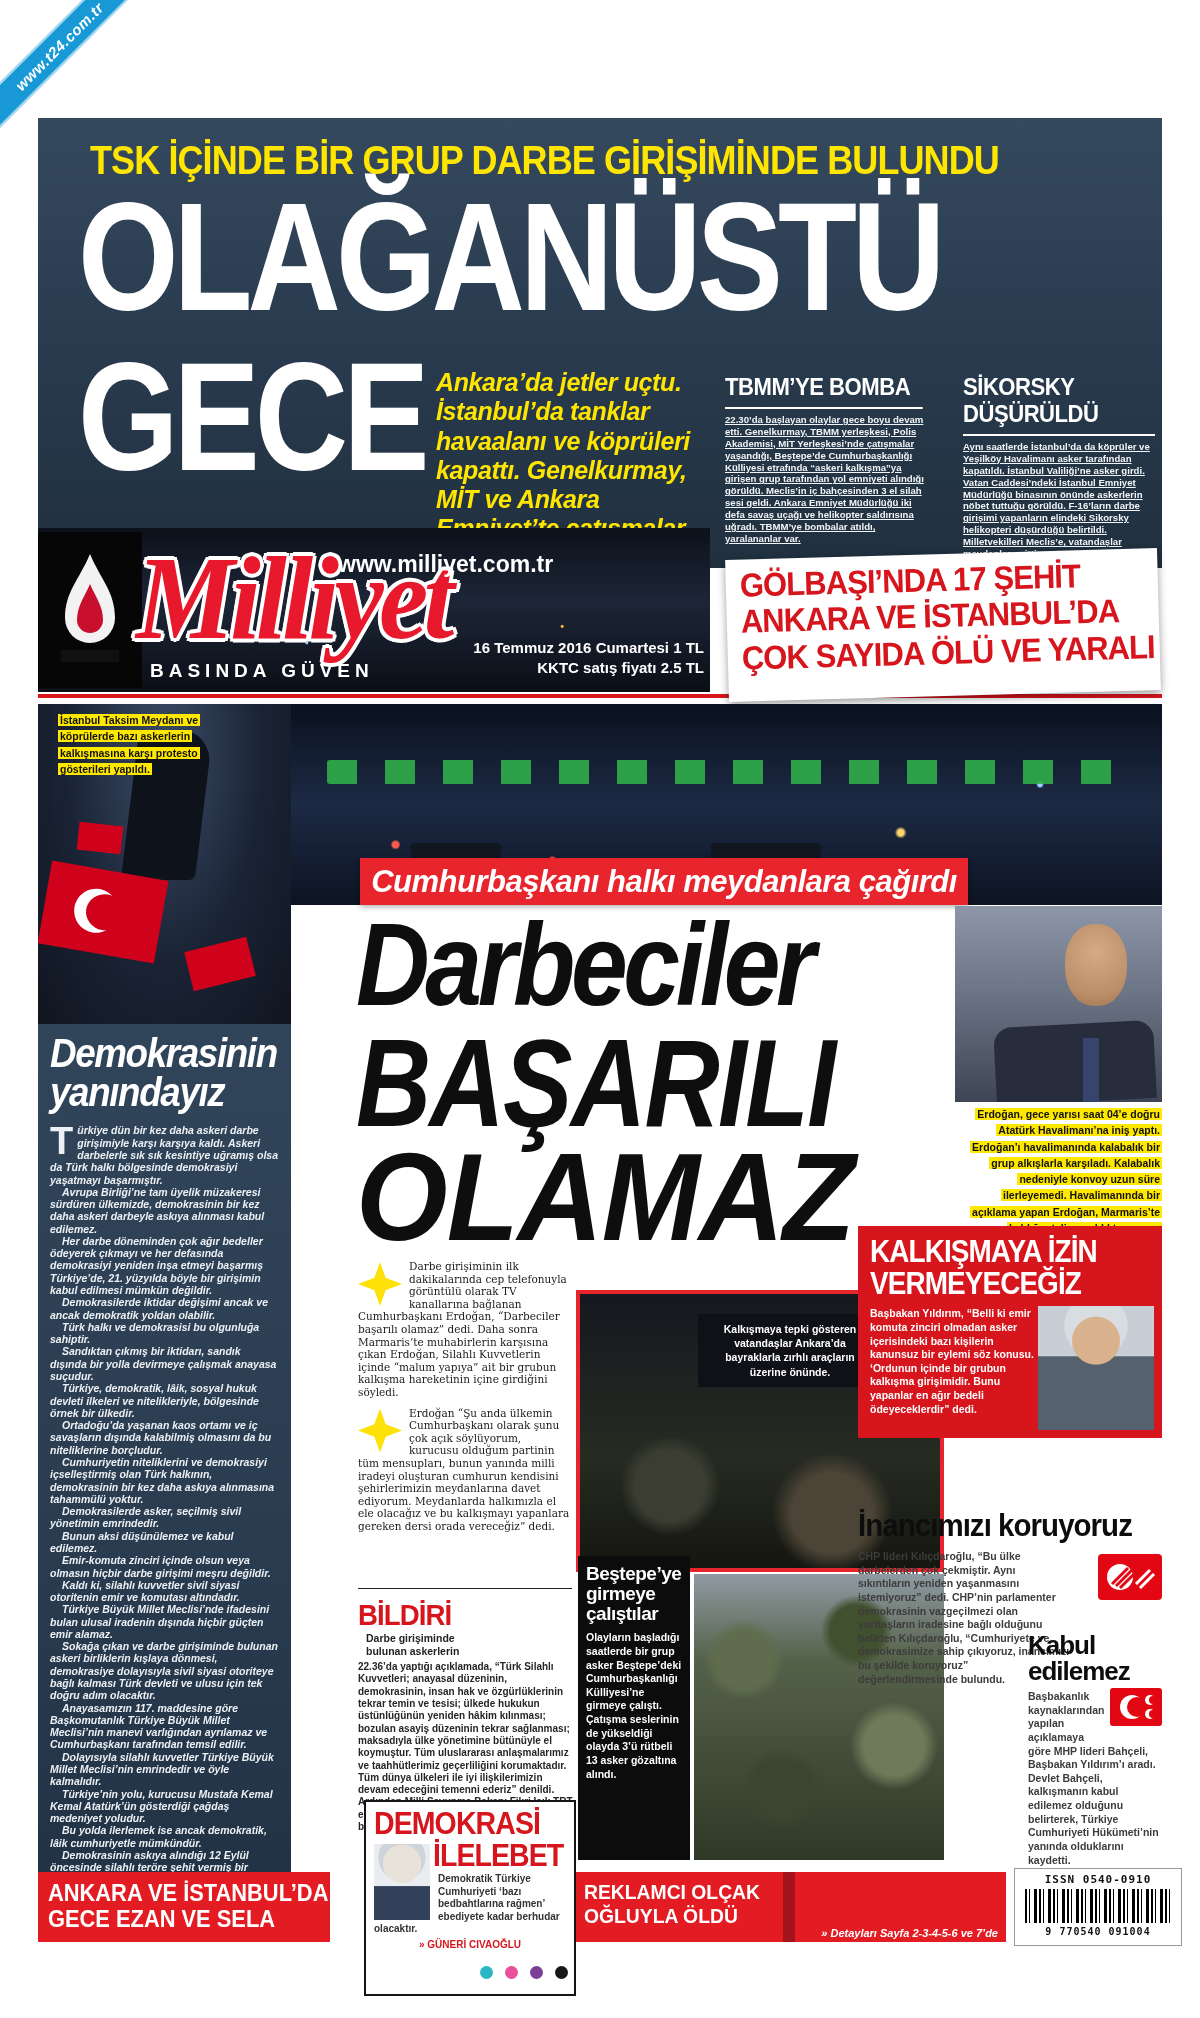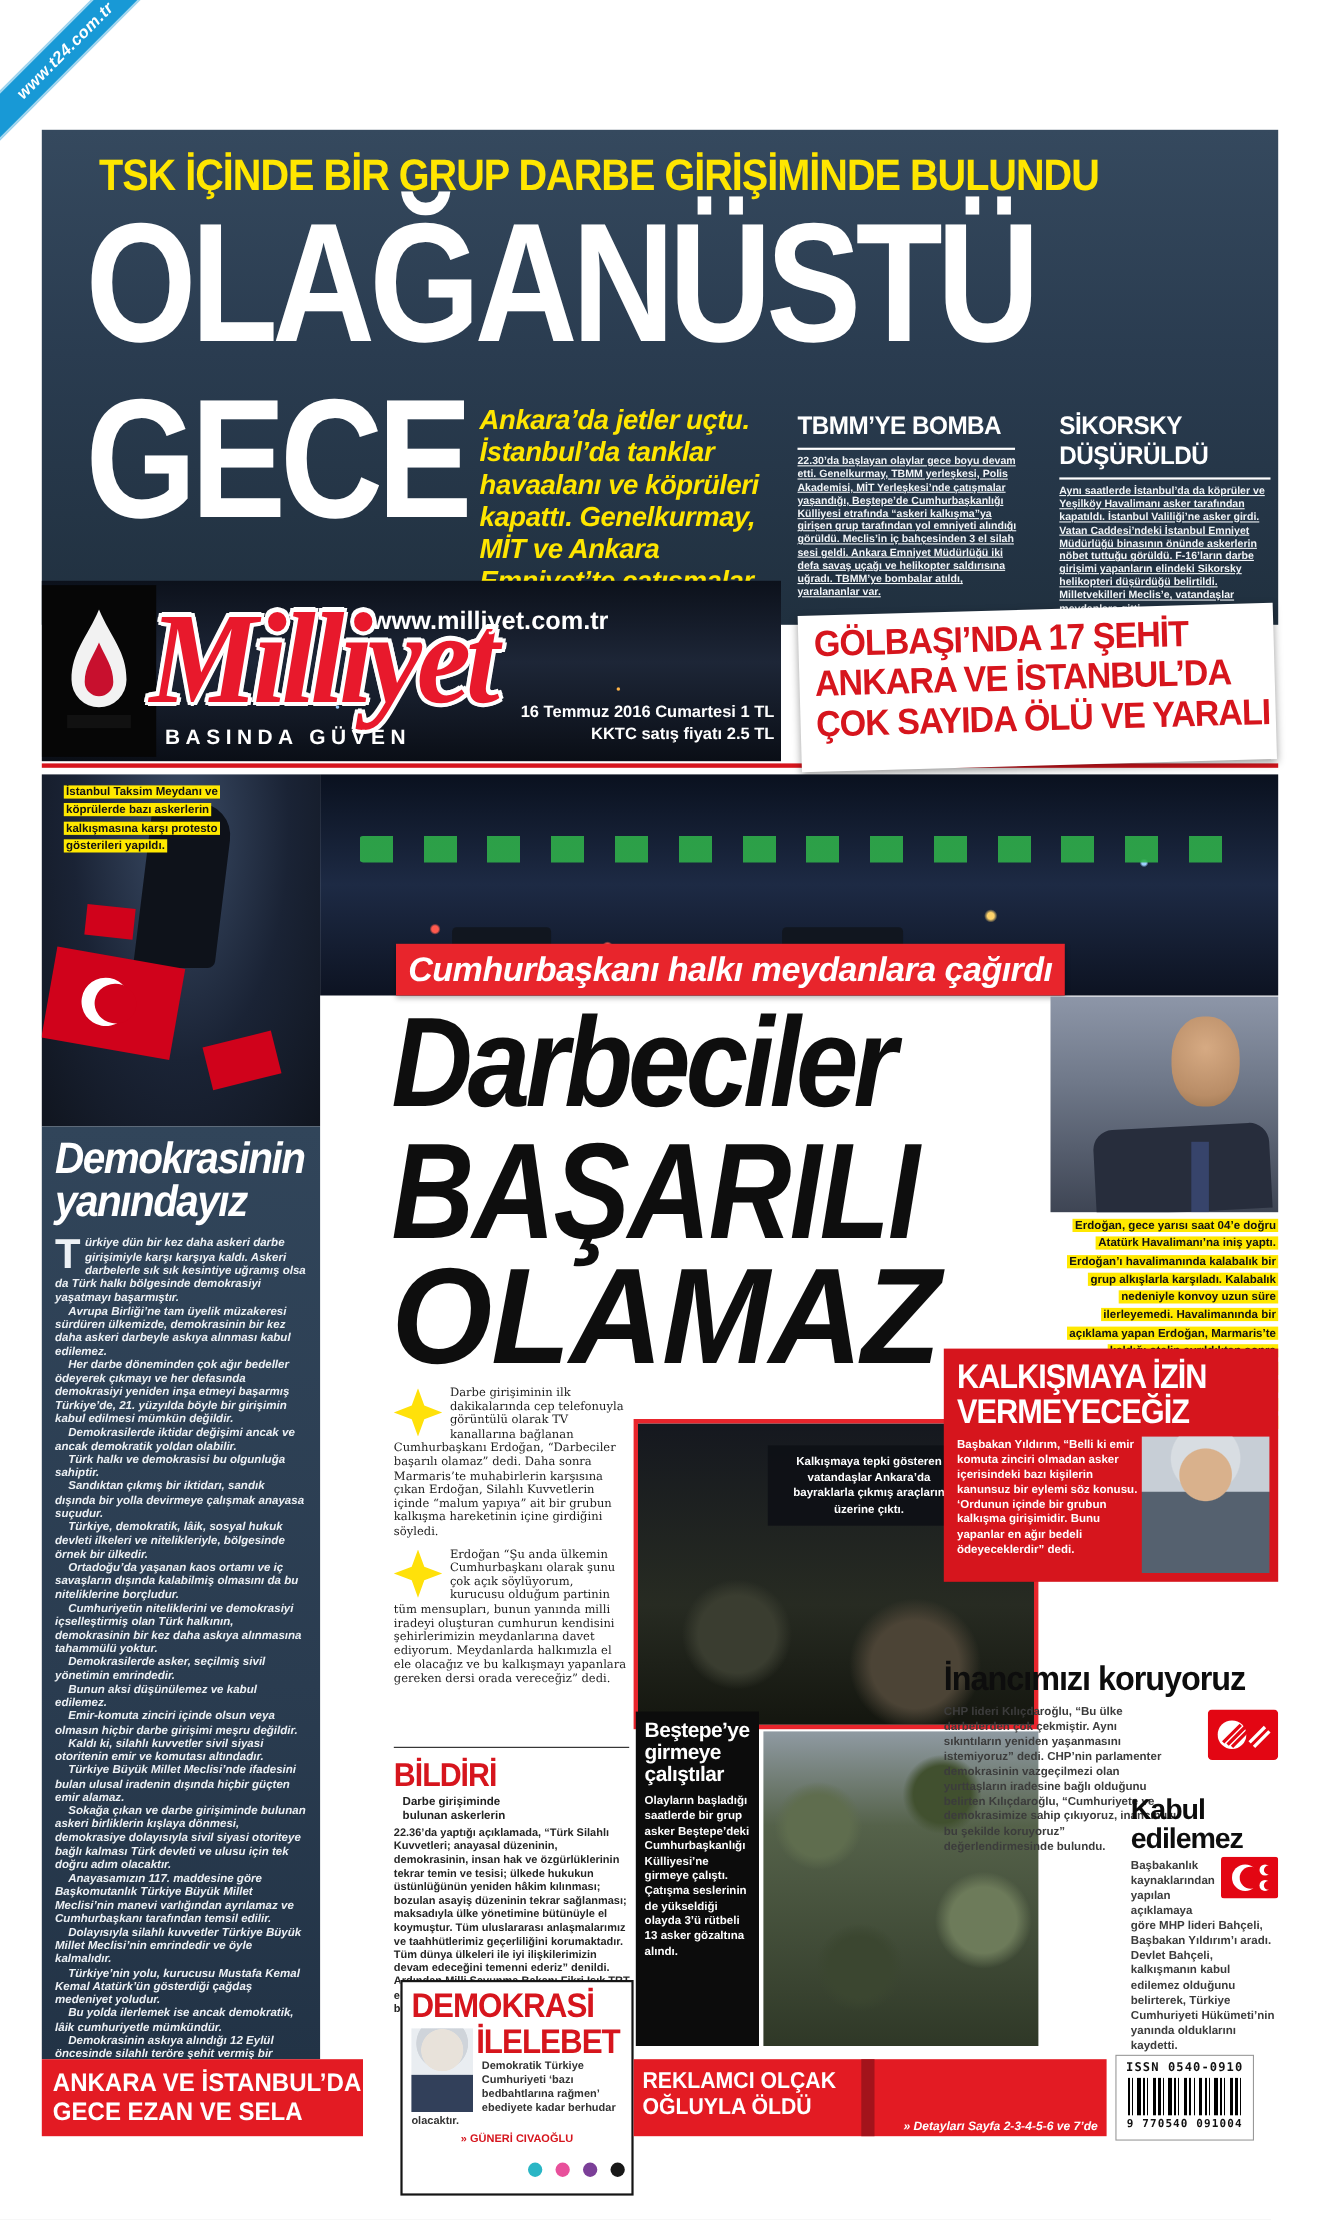--- a/index.html
+++ b/index.html
@@ -191,21 +191,21 @@
   .strip{background:#e31b23;color:#fff;box-sizing:border-box;}
   .strip-left{left:38px;top:1872px;width:292px;height:70px;padding:8px 10px;}
   .strip-left div{font-weight:900;font-size:23px;line-height:1.15;transform:scaleX(.95);
       transform-origin:left;white-space:nowrap;}
   .strip-mid{left:576px;top:1872px;width:430px;height:70px;display:flex;}
   .cell{padding:8px 8px;}
   .cell div{font-weight:900;font-size:21px;line-height:1.12;transform:scaleX(.92);
       transform-origin:left;white-space:nowrap;}
   .celldiv{width:12px;background:#a3131b;height:100%;}
   .details{position:absolute;right:8px;bottom:3px;font:italic 800 11px "Liberation Sans",sans-serif;color:#fff;}
-  .barcode-box{left:1014px;top:1868px;width:126px;height:78px;background:#fff;border:1px solid #999;
+  .barcode-box{left:1014px;top:1868px;width:168px;height:78px;background:#fff;border:1px solid #999;
       box-sizing:border-box;padding:4px 8px;text-align:center;}
   .issn{font:700 11px "DejaVu Sans Mono",monospace;letter-spacing:1px;color:#111;}
   .bars{height:34px;margin:3px 2px;
       background:repeating-linear-gradient(90deg,#000 0 2px,#fff 2px 4px,#000 4px 5px,#fff 5px 9px,#000 9px 12px,#fff 12px 14px);}
   .bcnum{font:700 10px "DejaVu Sans Mono",monospace;color:#111;letter-spacing:1px;}
   .dots{left:480px;top:1966px;display:flex;gap:12px;}
   .dot{width:13px;height:13px;border-radius:50%;}
 </style>
 </head>
 <body>
@@ -337,21 +337,21 @@
 
   <div class="abs ilelebet">
     <div class="il-t">DEMOKRASİ</div>
     <div class="il-portrait"></div>
     <div class="il-t">İLELEBET</div>
     <div class="il-body">Demokratik Türkiye Cumhuriyeti ‘bazı bedbahtlarına rağmen’ ebediyete kadar berhudar olacaktır.</div>
     <div class="il-byline">» GÜNERİ CIVAOĞLU</div>
   </div>
 
   <div class="abs photo photo-tank">
-    <div class="cap-tank">Kalkışmaya tepki gösteren vatandaşlar Ankara’da bayraklarla çıkmış araçların üzerine çıktı.</div>
+    <div class="cap-tank">Kalkışmaya tepki gösteren vatandaşlar Ankara’da bayraklarla zırhlı araçların üzerine önünde.</div>
   </div>
 
   <div class="abs bestepe">
     <h4>Beştepe’ye girmeye çalıştılar</h4>
     <p>Olayların başladığı saatlerde bir grup asker Beştepe’deki Cumhurbaşkanlığı Külliyesi’ne girmeye çalıştı. Çatışma seslerinin de yükseldiği olayda 3’ü rütbeli 13 asker gözaltına alındı.</p>
   </div>
 
   <div class="abs photo photo-soldiers"></div>
 
   <div class="abs kalkis">

